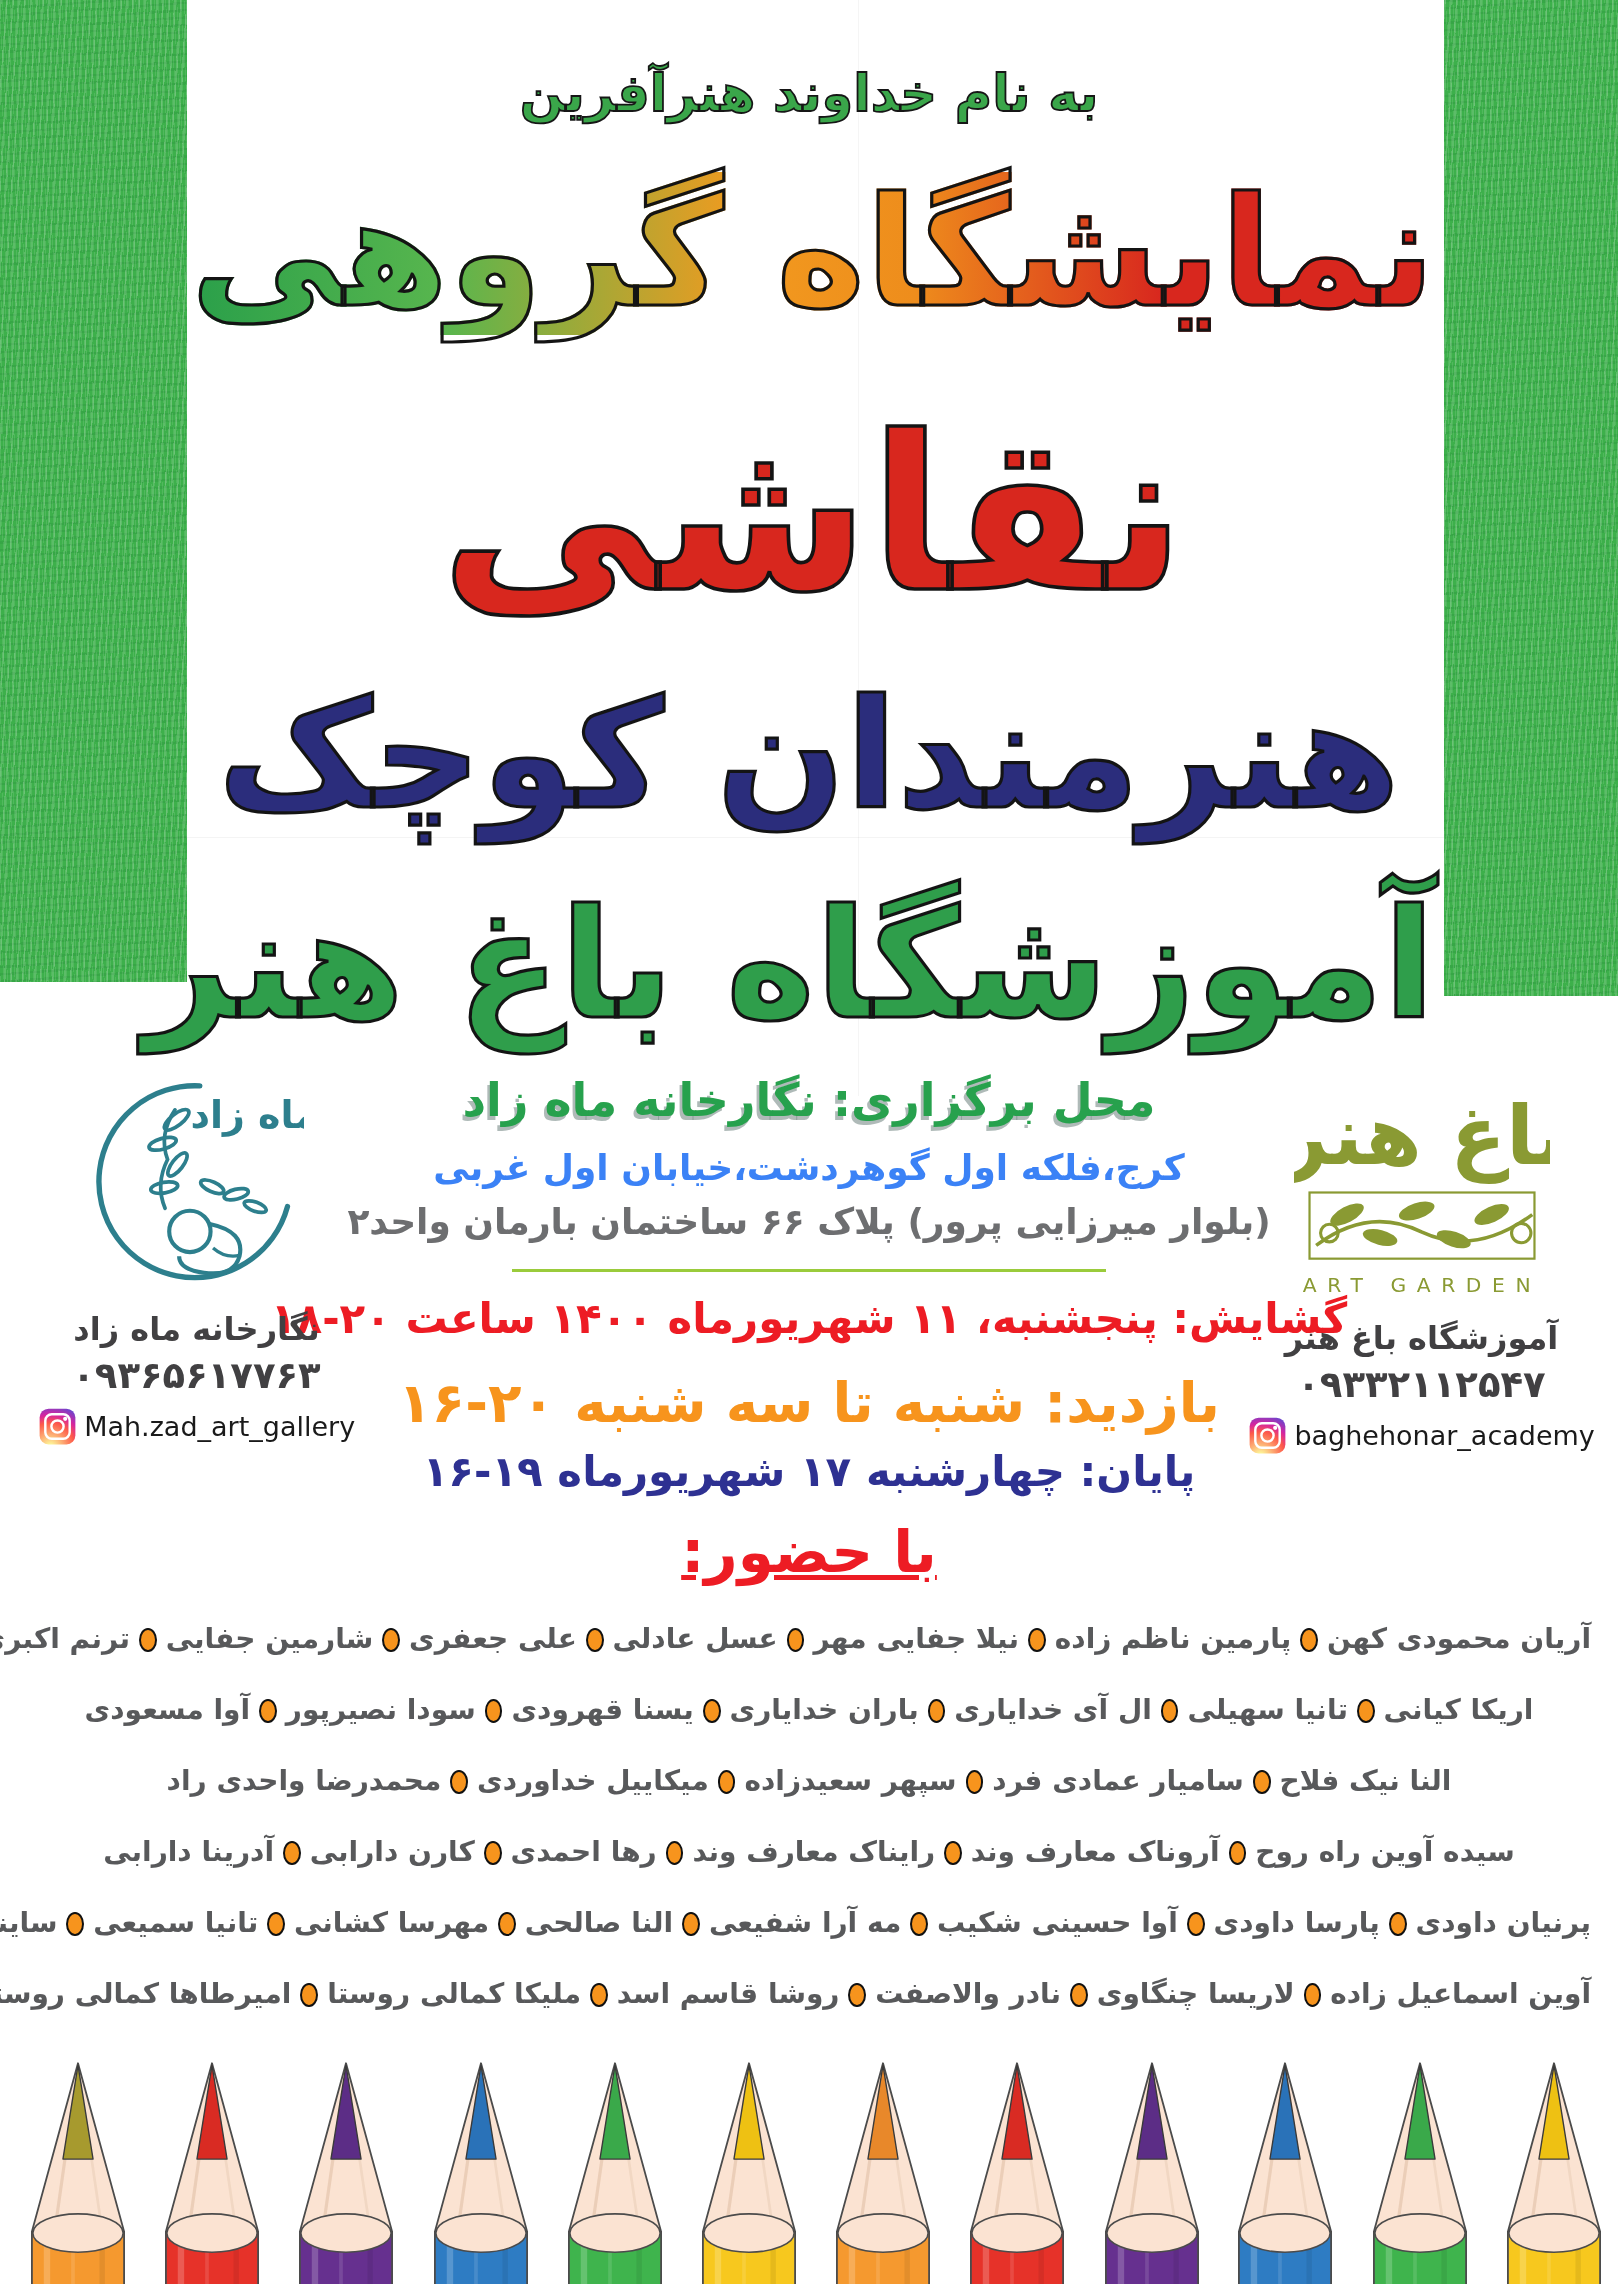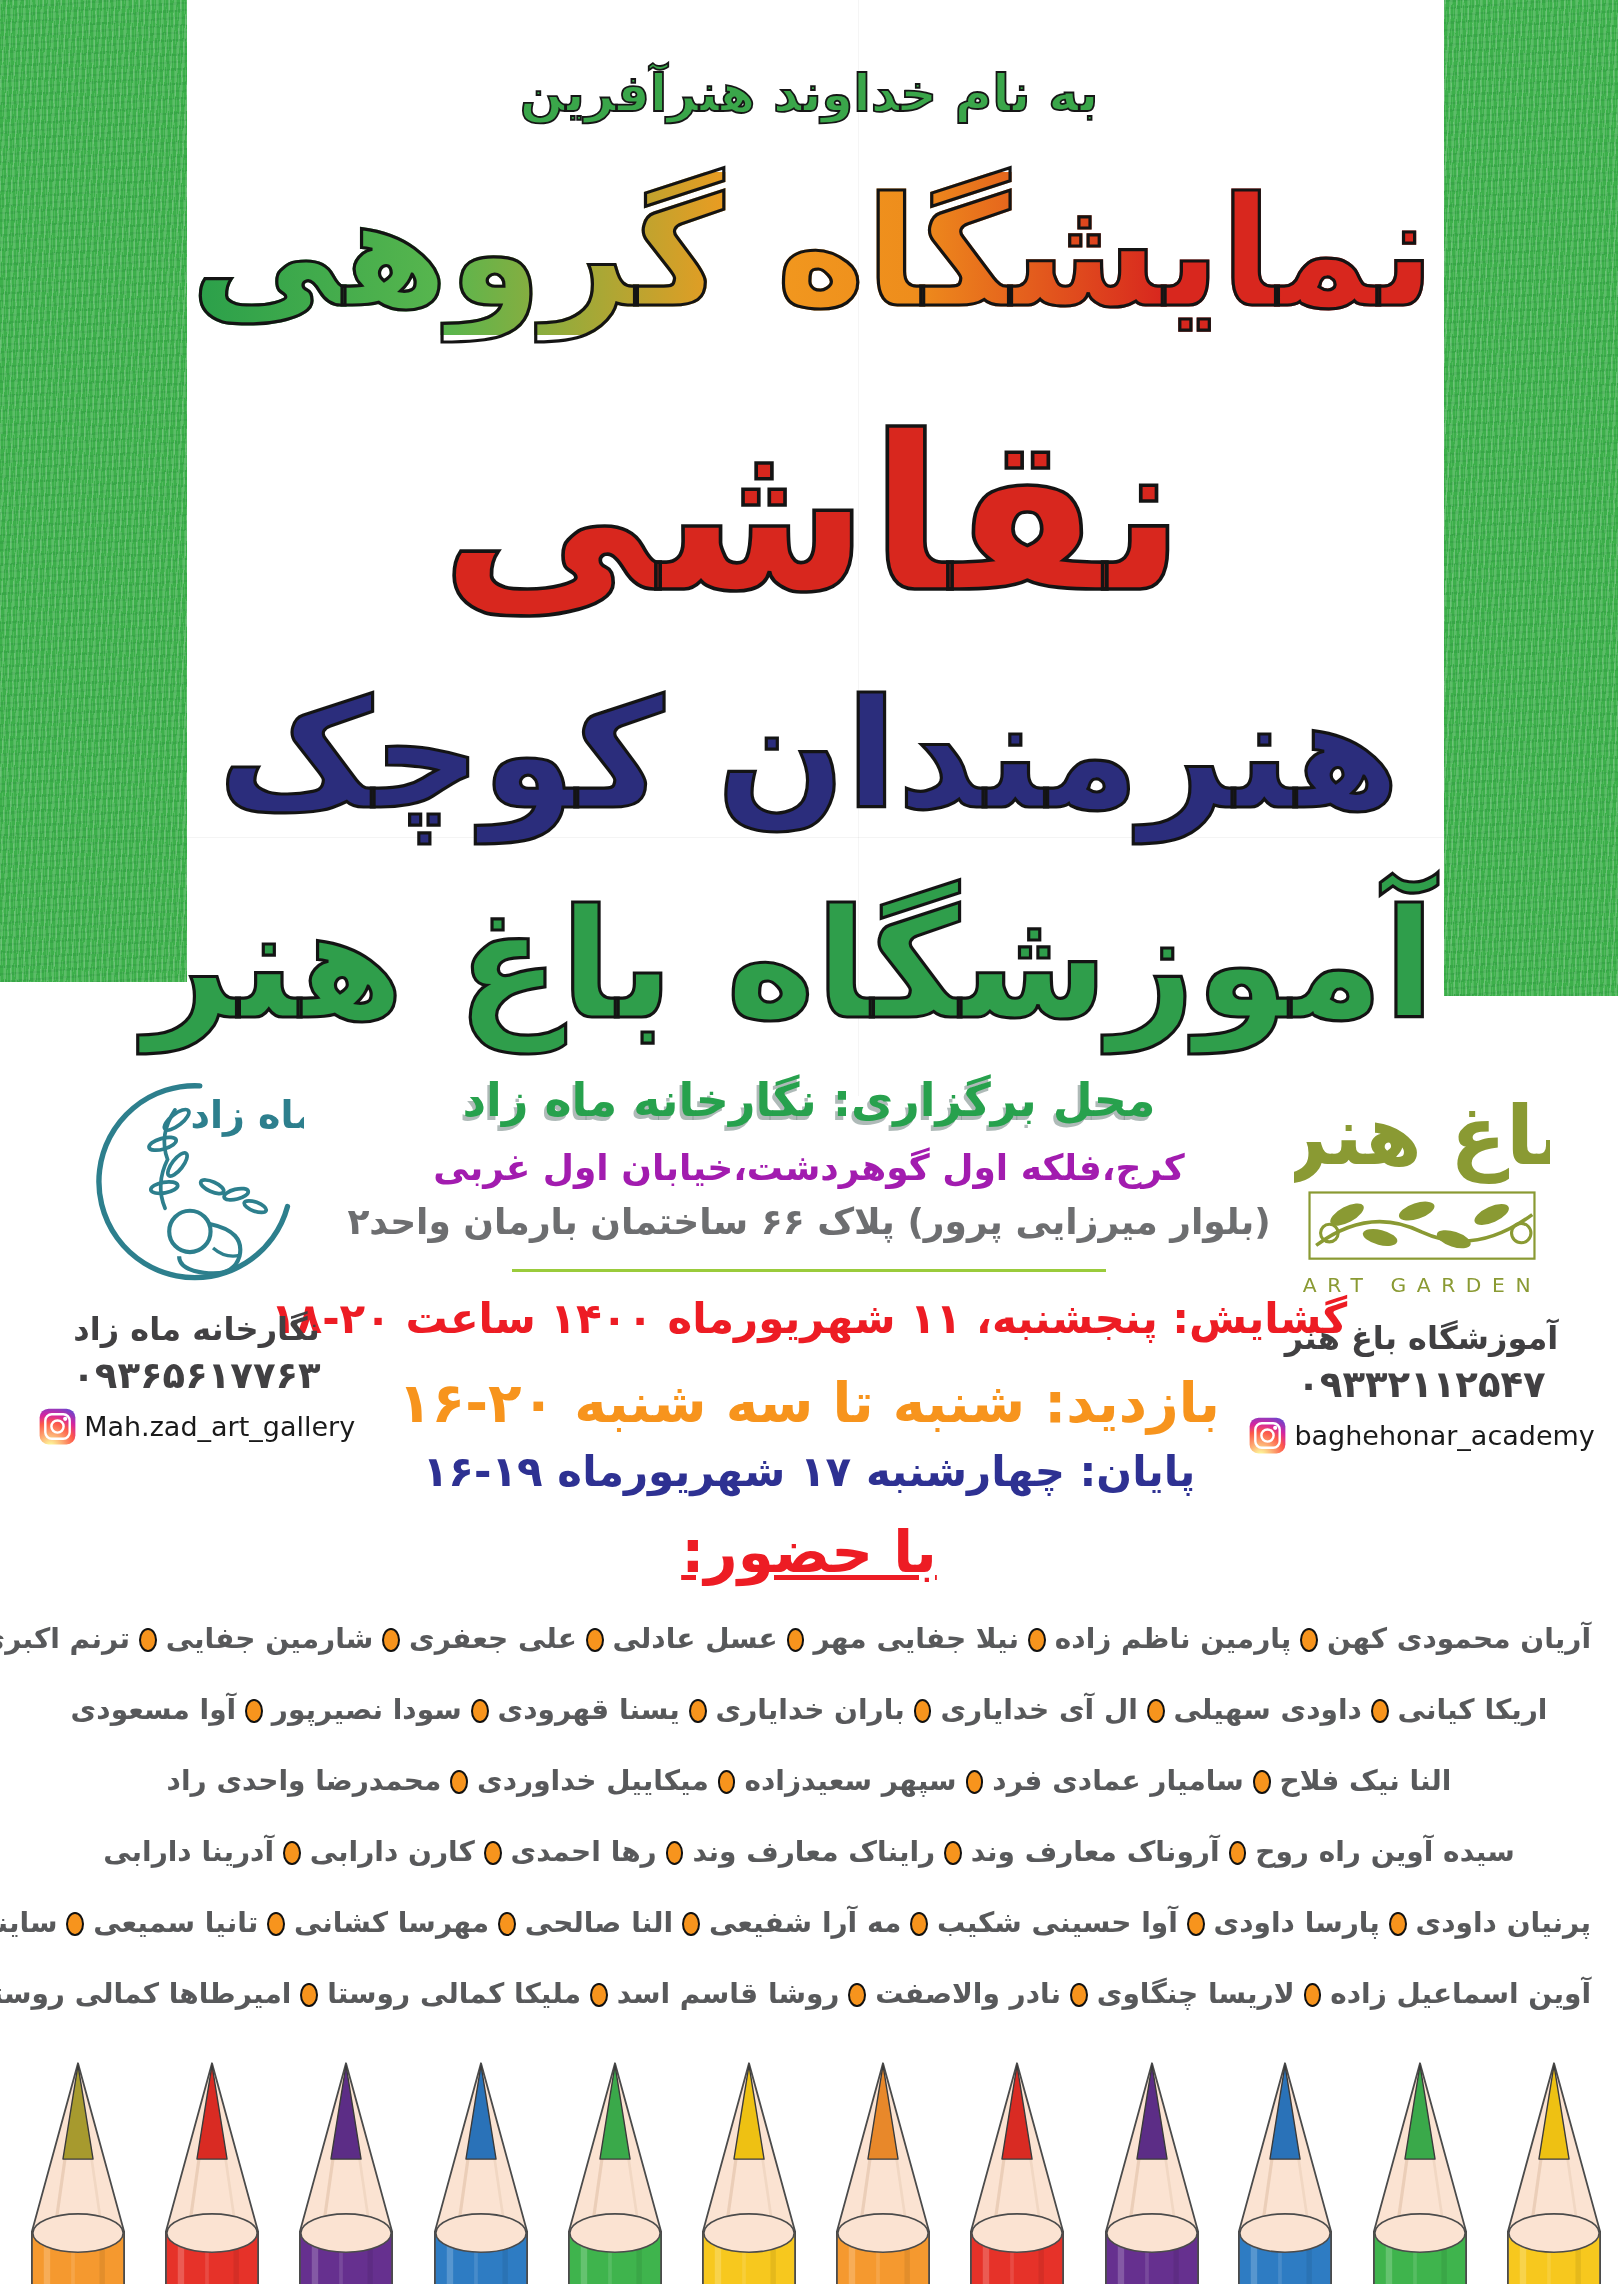--- a/index.html
+++ b/index.html
@@ -30,21 +30,21 @@
     background:linear-gradient(90deg,#2ba04a 0%,#58b64e 20%,#f29a1f 44%,#ee8d1c 58%,#d8271e 78%,#d8271e 100%);
     -webkit-background-clip:text; background-clip:text;
     color:transparent; -webkit-text-fill-color:transparent;
     -webkit-text-stroke:3.2px #141414;
   }
   .t2{top:402px; font-size:215px; line-height:1.05; color:#d8271e;padding-left:8px; -webkit-text-stroke:3.7px #141414;}
   .t3{top:674px; font-size:151px; line-height:1.08; color:#2b2d7c; -webkit-text-stroke:3.2px #141414;}
   .t4{top:884px; left:196px; right:183px; font-size:151px; line-height:1.08; color:#2f9e4b; -webkit-text-stroke:3.2px #141414;}
 
   .venue-title{top:1073px; font-size:46px; color:#27a14d; text-shadow:-2.7px 3.7px 0 rgba(110,130,125,.55);}
-  .venue-addr1{top:1147px; font-size:36px; color:#a21caf;}
+  .venue-addr1{top:1147px; font-size:36px; color:#3b82f6;}
   .venue-addr2{top:1201px; font-size:36px; color:#6d6e70;}
   .venue-underline{position:absolute; top:1269px; left:50%; transform:translateX(-50%);
     width:594px; height:2.7px; background:#9acb3b;}
   .date-opening{top:1294px; font-size:42px; color:#ed1c24;}
   .date-visiting{top:1371px; font-size:55px; color:#f7941d;}
   .date-closing{top:1447px; font-size:42px; color:#2e3192;}
   .with-label{top:1518px; font-size:58px; color:#ed1c24;text-decoration:underline;}
 
   
   #names{position:absolute; top:1603px; left:27px; right:27px; text-align:center;}
@@ -101,21 +101,21 @@
   <div class="cline venue-addr2">(بلوار میرزایی پرور) پلاک ۶۶ ساختمان بارمان واحد۲</div>
   <div class="venue-underline"></div>
 
   <div class="cline date-opening">گشایش: پنجشنبه، ۱۱ شهریورماه ۱۴۰۰ ساعت ۲۰-۱۸</div>
   <div class="cline date-visiting">بازدید: شنبه تا سه شنبه ۲۰-۱۶</div>
   <div class="cline date-closing">پایان: چهارشنبه ۱۷ شهریورماه ۱۹-۱۶</div>
   <div class="cline with-label">با حضور:</div>
 
   <div id="names">
       <div class="names-line"><span>آریان محمودی کهن</span><span class="sep-dot"></span><span>پارمین ناظم زاده</span><span class="sep-dot"></span><span>نیلا جفایی مهر</span><span class="sep-dot"></span><span>عسل عادلی</span><span class="sep-dot"></span><span>علی جعفری</span><span class="sep-dot"></span><span>شارمین جفایی</span><span class="sep-dot"></span><span>ترنم اکبری شاندیزی</span></div>
-      <div class="names-line"><span>اریکا کیانی</span><span class="sep-dot"></span><span>داودی سهیلی</span><span class="sep-dot"></span><span>ال آی خدایاری</span><span class="sep-dot"></span><span>باران خدایاری</span><span class="sep-dot"></span><span>یسنا قهرودی</span><span class="sep-dot"></span><span>سودا نصیرپور</span><span class="sep-dot"></span><span>آوا مسعودی</span></div>
+      <div class="names-line"><span>اریکا کیانی</span><span class="sep-dot"></span><span>تانیا سهیلی</span><span class="sep-dot"></span><span>ال آی خدایاری</span><span class="sep-dot"></span><span>باران خدایاری</span><span class="sep-dot"></span><span>یسنا قهرودی</span><span class="sep-dot"></span><span>سودا نصیرپور</span><span class="sep-dot"></span><span>آوا مسعودی</span></div>
       <div class="names-line"><span>النا نیک فلاح</span><span class="sep-dot"></span><span>سامیار عمادی فرد</span><span class="sep-dot"></span><span>سپهر سعیدزاده</span><span class="sep-dot"></span><span>میکاییل خداوردی</span><span class="sep-dot"></span><span>محمدرضا واحدی راد</span></div>
       <div class="names-line"><span>سیده آوین راه روح</span><span class="sep-dot"></span><span>آروناک معارف وند</span><span class="sep-dot"></span><span>رایناک معارف وند</span><span class="sep-dot"></span><span>رها احمدی</span><span class="sep-dot"></span><span>کارن دارابی</span><span class="sep-dot"></span><span>آدرینا دارابی</span></div>
       <div class="names-line"><span>پرنیان داودی</span><span class="sep-dot"></span><span>پارسا داودی</span><span class="sep-dot"></span><span>آوا حسینی شکیب</span><span class="sep-dot"></span><span>مه آرا شفیعی</span><span class="sep-dot"></span><span>النا صالحی</span><span class="sep-dot"></span><span>مهرسا کشانی</span><span class="sep-dot"></span><span>تانیا سمیعی</span><span class="sep-dot"></span><span>ساینامحمدپور</span></div>
       <div class="names-line"><span>آوین اسماعیل زاده</span><span class="sep-dot"></span><span>لاریسا چنگاوی</span><span class="sep-dot"></span><span>نادر والاصفت</span><span class="sep-dot"></span><span>روشا قاسم اسد</span><span class="sep-dot"></span><span>ملیکا کمالی روستا</span><span class="sep-dot"></span><span>امیرطاها کمالی روستا</span></div>
     </div>
 
   <div class="org left-org">
     <svg class="logo" width="215" height="238" viewBox="0 0 520 570">
       <g fill="none" stroke="#2d7f8d" stroke-width="13" stroke-linecap="round">
         <path d="M 268 38 A 232 232 0 1 0 480 330"></path>

